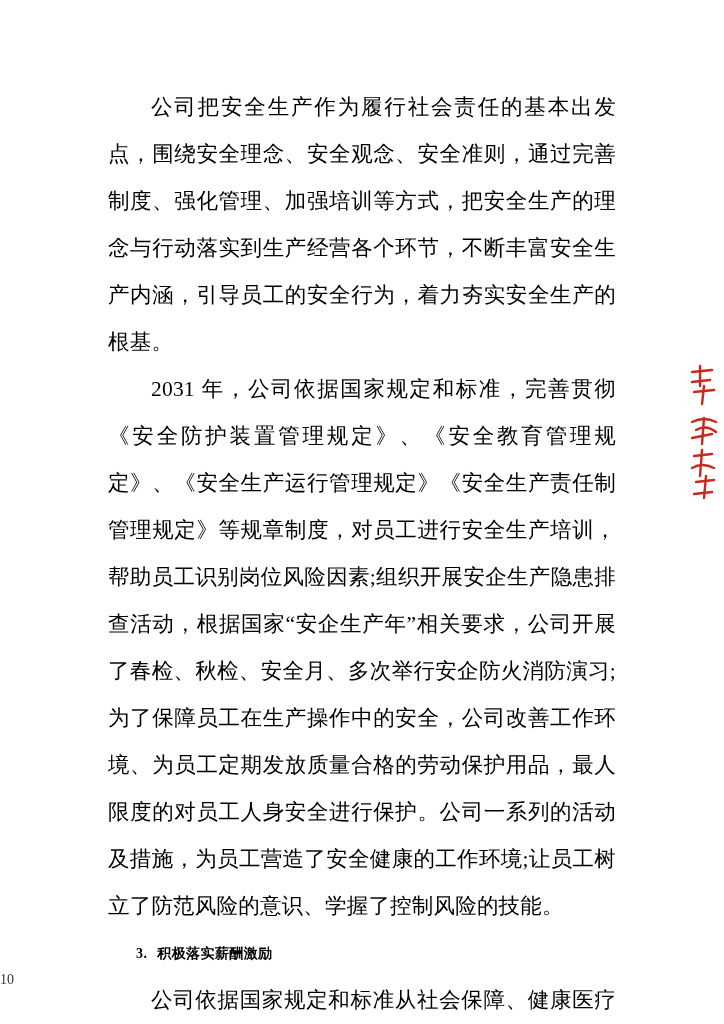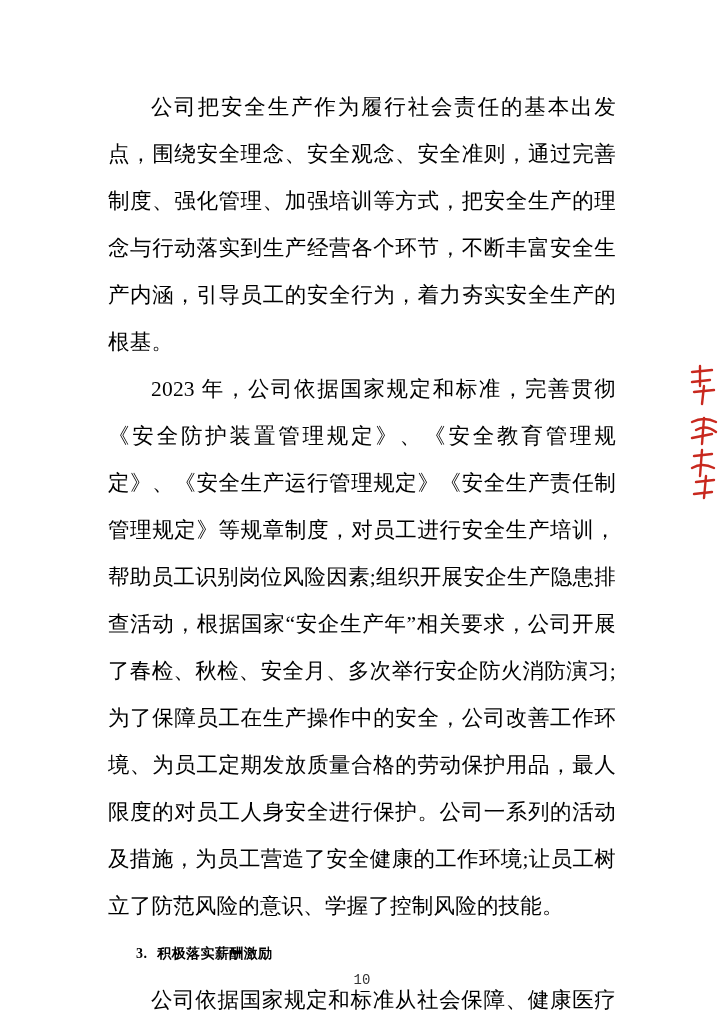--- a/index.html
+++ b/index.html
@@ -44,24 +44,24 @@
     letter-spacing: 0.4px;
   }
   h3.heading .num {
     margin-right: 10px;
   }
   .page-number {
     position: absolute;
     bottom: 36px;
     left: 0;
     width: 100%;
-    text-align: center;
+    text-align: left;
     font-size: 14px;
     color: #333333;
-    font-family: Liberation Mono, monospace;
+    font-family: Liberation Serif, serif;
   }
   
   .seal {
     position: absolute;
     right: 0px;
     top: 360px;
     width: 34px;
     height: 150px;
     pointer-events: none;
   }
@@ -71,21 +71,21 @@
 </style>
 </head>
 <body>
 
 <div class="page">
 
   <div class="doc-body">
 
     <p class="para">公司把安全生产作为履行社会责任的基本出发点，围绕安全理念、安全观念、安全准则，通过完善制度、强化管理、加强培训等方式，把安全生产的理念与行动落实到生产经营各个环节，不断丰富安全生产内涵，引导员工的安全行为，着力夯实安全生产的根基。</p>
 
-    <p class="para">2023 年，公司依据国家规定和标准，完善贯彻《安全防护装置管理规定》、《安全教育管理规定》、《安全生产运行管理规定》《安全生产责任制管理规定》等规章制度，对员工进行安全生产培训，帮助员工识别岗位风险因素;组织开展安企生产隐患排查活动，根据国家“安企生产年”相关要求，公司开展了春检、秋检、安全月、多次举行安企防火消防演习;为了保障员工在生产操作中的安全，公司改善工作环境、为员工定期发放质量合格的劳动保护用品，最人限度的对员工人身安全进行保护。公司一系列的活动及措施，为员工营造了安全健康的工作环境;让员工树立了防范风险的意识、学握了控制风险的技能。</p>
+    <p class="para">2031 年，公司依据国家规定和标准，完善贯彻《安全防护装置管理规定》、《安全教育管理规定》、《安全生产运行管理规定》《安全生产责任制管理规定》等规章制度，对员工进行安全生产培训，帮助员工识别岗位风险因素;组织开展安企生产隐患排查活动，根据国家“安企生产年”相关要求，公司开展了春检、秋检、安全月、多次举行安企防火消防演习;为了保障员工在生产操作中的安全，公司改善工作环境、为员工定期发放质量合格的劳动保护用品，最人限度的对员工人身安全进行保护。公司一系列的活动及措施，为员工营造了安全健康的工作环境;让员工树立了防范风险的意识、学握了控制风险的技能。</p>
 
     <h3 class="heading">
       <span class="num">3.</span><span>积极落实薪酬激励</span>
     </h3>
 
     <p class="para">公司依据国家规定和标准从社会保障、健康医疗多方面、个方位的人力保障员工的合法权益。公司为员工构建完善的社会保障体系，按照国家建立多层次社会保险体系的要求，依法为所有员工建立养老、医</p>
 
   </div>
 
   <div class="seal">

